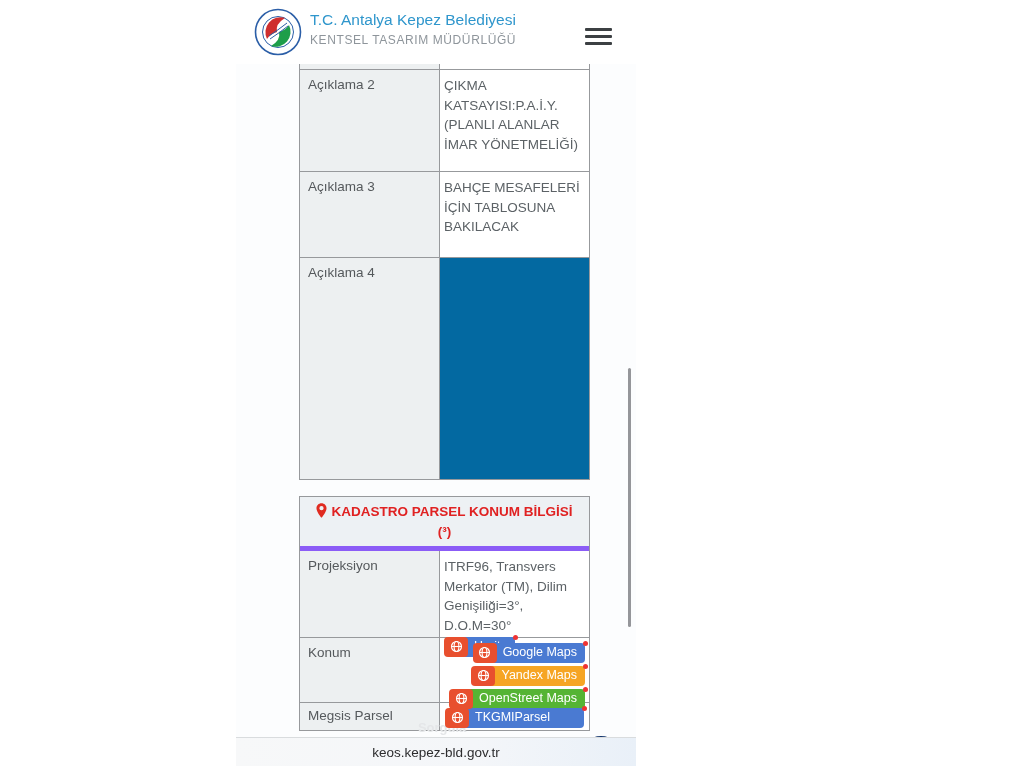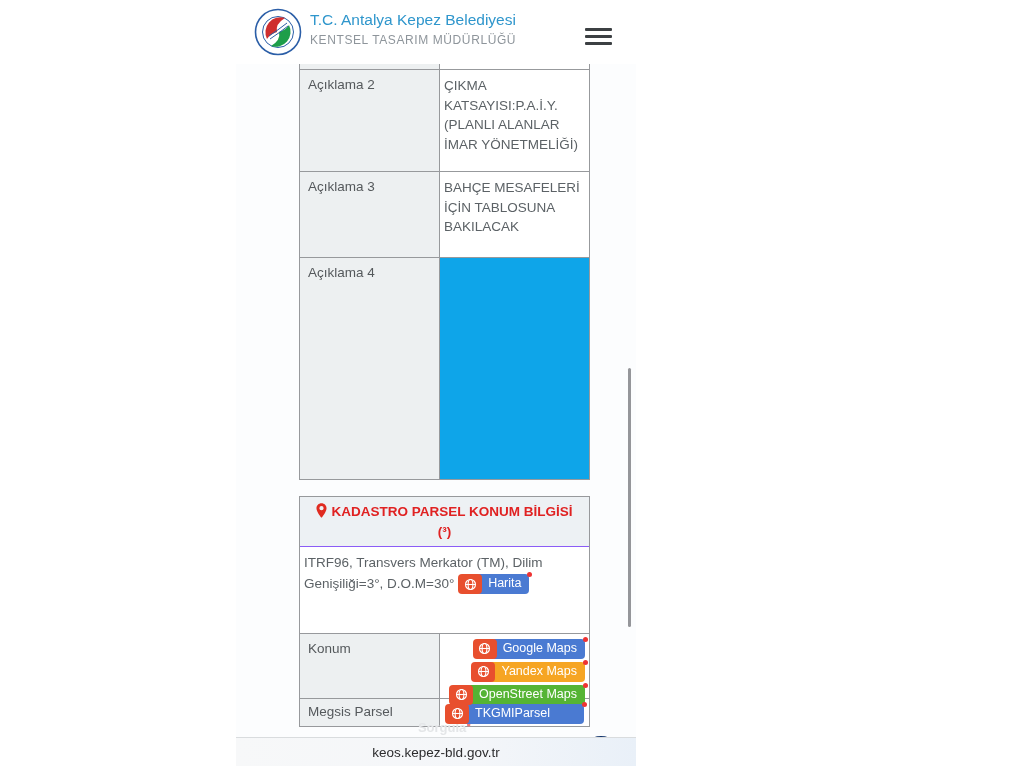--- a/index.html
+++ b/index.html
@@ -12,31 +12,31 @@
   .logo{position:absolute;left:18px;top:8px;width:48px;height:48px;}
   .hdr-title{position:absolute;left:74px;top:11px;font-size:15.5px;font-weight:400;color:#2f96cc;white-space:nowrap;}
   .hdr-sub{position:absolute;left:74px;top:33px;font-size:12px;color:#8e959b;letter-spacing:.6px;white-space:nowrap;}
   .burger{position:absolute;left:349px;top:28px;width:27px;height:18px;cursor:pointer;}
   .burger div{height:2.6px;background:#3c4043;border-radius:1px;margin-bottom:4.6px;}
 
   
   .main{position:absolute;left:0;top:64px;width:400px;height:673px;background:#fcfdfe;}
 
   .tbl{position:absolute;left:63px;width:291px;border-left:1px solid #97999c;border-right:1px solid #97999c;
-       box-sizing:border-box;background:#0ea5e9;}
+       box-sizing:border-box;background:#0369a1;}
   .row{display:flex;border-bottom:1px solid #97999c;box-sizing:border-box;}
   .row.topcut{border-top:none;}
   .cell-l{width:140px;background:#edf0f1;border-right:1px solid #97999c;box-sizing:border-box;
           padding:7px 8px;font-size:13.5px;color:#55595c;}
   .cell-r{flex:1;background:#ffffff;box-sizing:border-box;padding:6px 4px;font-size:13.5px;
           color:#5c6266;line-height:19.5px;}
   .t1{top:0;border-top:none;}
   .t2{top:432px;border-top:1px solid #97999c;}
 
-  .sec-hdr{background:#edf1f4;border-bottom:1px solid #8b5cf6;text-align:center;
+  .sec-hdr{background:#edf1f4;border-bottom:5px solid #8b5cf6;text-align:center;
            padding:6px 10px 5px;color:#e02222;font-weight:bold;font-size:13.5px;line-height:18px;}
   .pin{display:inline-block;vertical-align:-2px;margin-right:4px;}
 
   
   .map-btn{position:relative;display:inline-flex;align-items:center;vertical-align:middle;
            cursor:pointer;margin:1.5px 0;height:20px;}
   .map-btn .chip{position:relative;z-index:2;display:flex;align-items:center;justify-content:center;
            width:24px;height:20px;background:#e84f2e;border-radius:4px;flex:0 0 24px;}
   .map-btn .lbl{position:relative;z-index:1;margin-left:-6px;padding:0 8px 0 12px;height:20px;
            display:flex;align-items:center;border-radius:4px;color:#ffffff;font-size:12.5px;white-space:nowrap;}
@@ -118,20 +118,21 @@
         <div class="sec-hdr">
           <span class="pin">
             <svg width="11" height="15" viewBox="0 0 12 16">
               <path d="M6 0C2.9 0 .5 2.4.5 5.5.5 9.6 6 16 6 16s5.5-6.4 5.5-10.5C11.5 2.4 9.1 0 6 0zm0 7.8a2.3 2.3 0 1 1 0-4.6 2.3 2.3 0 0 1 0 4.6z" fill="#e02b20"></path>
             </svg>
           </span><span>KADASTRO PARSEL KONUM BİLGİSİ</span><br>
           <span>(³)</span>
         </div>
 
         <div class="row" style="height:87px">
+          <div class="cell-l">Projeksiyon</div>
           <div class="cell-r">
             <span>ITRF96, Transvers Merkator (TM), Dilim Genişiliği=3°, D.O.M=30° </span>
             <span class="map-btn">
               <span class="chip">
                 <svg width="13" height="13" viewBox="0 0 12 12">
                     <circle cx="6" cy="6" r="4.6" fill="none" stroke="#fff" stroke-width="1.1"></circle>
                     <ellipse cx="6" cy="6" rx="2.2" ry="4.6" fill="none" stroke="#fff" stroke-width="1"></ellipse>
                     <path d="M1.4 6 h9.2" stroke="#fff" stroke-width="1"></path>
                   </svg>
               </span>

